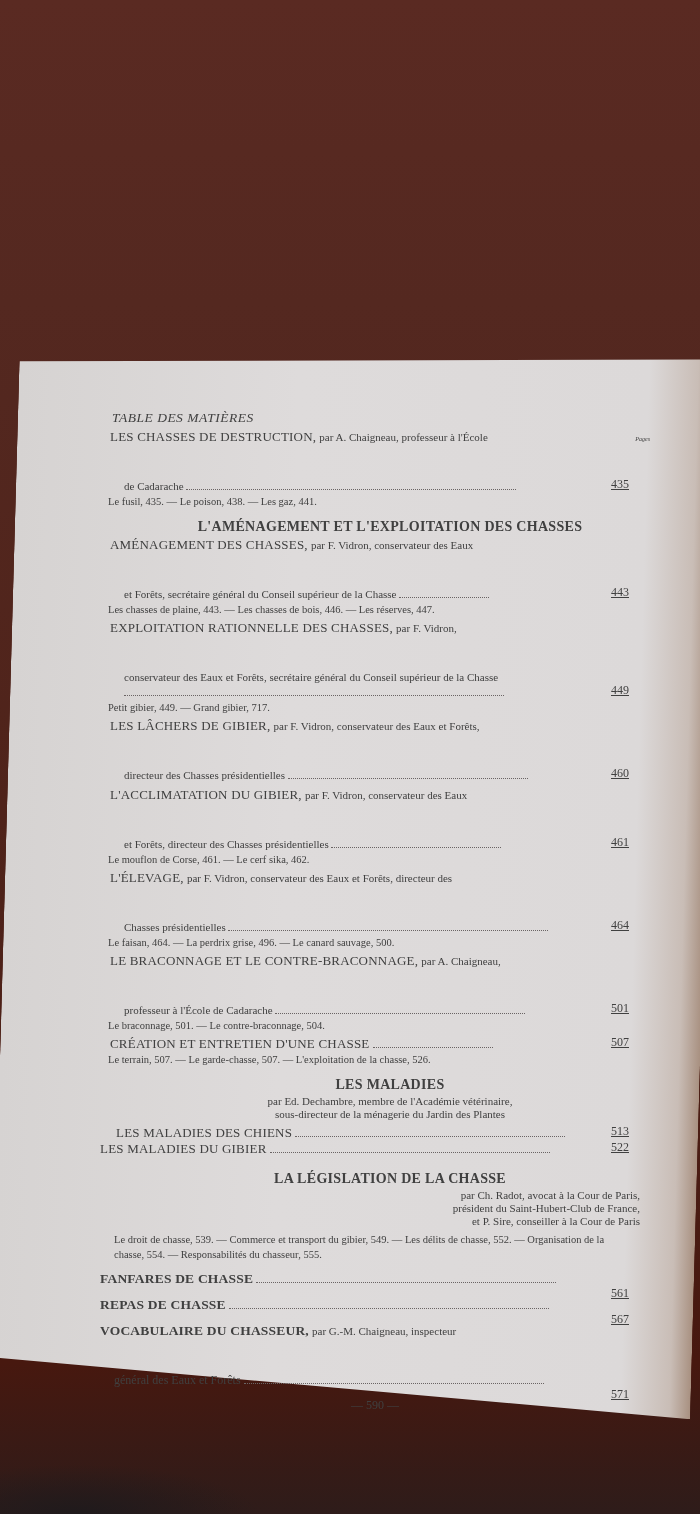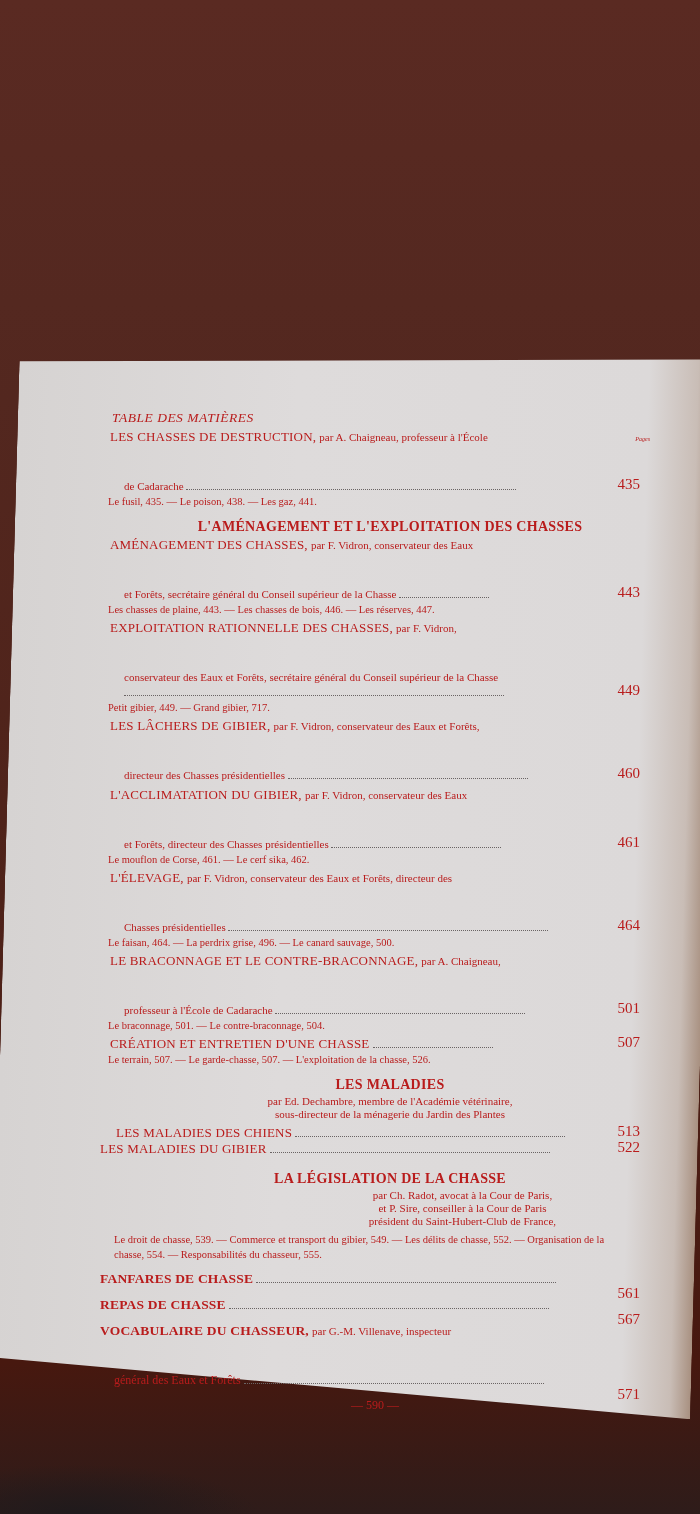--- a/index.html
+++ b/index.html
@@ -13,21 +13,21 @@
     background: radial-gradient(ellipse at 30% 100%, #1f1a1c 0%, rgba(31,26,28,0) 70%);
   }
   .page {
     position: absolute; left: 20px; top: 340px; width: 700px; height: 1060px;
     background: linear-gradient(90deg, #d6d3d2 0%, #dedbdb 40%, #dcd9d9 90%, #c9bdb6 97%, #a89080 100%);
     transform: rotate(1.6deg); transform-origin: 0 0;
     clip-path: polygon(0 2%, 100% 0, 100% 100%, 0 96%);
   }
   .content {
     position: absolute; left: 100px; top: 410px; width: 540px;
-    color: #b91c1c; font-size: 12.5px; line-height: 15px;
+    color: #404040; font-size: 12.5px; line-height: 15px;
   }
   .running-head {
     font-style: italic; font-size: 13.5px; letter-spacing: 0.5px; margin-left: 12px; margin-bottom: 4px;
   }
   .pages-label {
     position: absolute; right: -10px; top: 22px; font-size: 6px; font-style: italic;
   }
   .section-title {
     text-align: center; font-weight: bold; font-size: 14px; letter-spacing: 0.3px;
     margin: 10px 0 3px 40px;
@@ -36,21 +36,21 @@
     text-align: center; font-size: 11px; line-height: 13px; margin-left: 40px; margin-bottom: 4px;
   }
   .entry { position: relative; padding-right: 60px; margin-left: 10px; }
   .entry-title { font-size: 13px; letter-spacing: 0.2px; }
   .entry-author { font-size: 11px; }
   .entry-line2 { display: block; margin-left: 14px; font-size: 11px; margin-top: 34px; }
   .leader {
     display: inline-block; border-bottom: 1.5px dotted #6a6464; vertical-align: baseline;
   }
   .page-num {
-    position: absolute; right: 0px; bottom: 2px; font-size: 15px;
+    position: absolute; right: 11px; bottom: 2px; font-size: 12px; text-decoration: underline;
   }
   .subitems { font-size: 10.5px; margin-left: 8px; margin-bottom: 3px; padding-right: 60px; }
   .bold-entry .entry-title { font-weight: bold; font-size: 13.5px; margin-top: 7px; }
   .gap { height: 6px; }
   .folio { text-align: center; font-size: 12px; margin-top: 10px; margin-left: 10px; }
 </style>
 </head>
 <body>
 
 <div class="bg-bottom-shadow"></div>
@@ -134,40 +134,40 @@
     <span class="leader" style="width:270px"></span>
     <span class="page-num">513</span>
   </div>
   <div class="entry" style="margin-left:0">
     <span class="entry-title">LES MALADIES DU GIBIER</span>
     <span class="leader" style="width:280px"></span>
     <span class="page-num">522</span>
   </div>
 
   <div class="section-title" style="margin-top:14px">LA LÉGISLATION DE LA CHASSE</div>
-  <div class="section-by" style="text-align:center; margin-left:185px">
+  <div class="section-by" style="text-align:right; margin-left:185px">
     <div>par Ch. Radot, avocat à la Cour de Paris,</div>
+    <div>président du Saint-Hubert-Club de France,</div>
     <div>et P. Sire, conseiller à la Cour de Paris</div>
-    <div>président du Saint-Hubert-Club de France,</div>
   </div>
   <div class="subitems" style="margin-left:14px; padding-right:20px">Le droit de chasse, 539. — Commerce et transport du gibier, 549. — Les délits de chasse, 552. — Organisation de la chasse, 554. — Responsabilités du chasseur, 555.</div>
 
   <div class="gap"></div>
 
   <div class="entry bold-entry" style="margin-left:0; margin-bottom:10px">
     <span class="entry-title">FANFARES DE CHASSE</span>
     <span class="leader" style="width:300px"></span>
     <span class="page-num" style="bottom:-14px">561</span>
   </div>
   <div class="entry bold-entry" style="margin-left:0; margin-bottom:10px">
     <span class="entry-title">REPAS DE CHASSE</span>
     <span class="leader" style="width:320px"></span>
     <span class="page-num" style="bottom:-14px">567</span>
   </div>
   <div class="entry bold-entry" style="margin-left:0">
     <span class="entry-title">VOCABULAIRE DU CHASSEUR,</span>
-    <span class="entry-author">par G.-M. Villenave, inspecteur</span>
+    <span class="entry-author">par G.-M. Chaigneau, inspecteur</span>
     <span class="entry-line2" style="font-size:12px"><span>général des Eaux et Forêts</span> <span class="leader" style="width:300px"></span></span>
     <span class="page-num" style="bottom:-14px">571</span>
   </div>
 
   <div class="folio">— 590 —</div>
 </div>
 
 </body></html>

